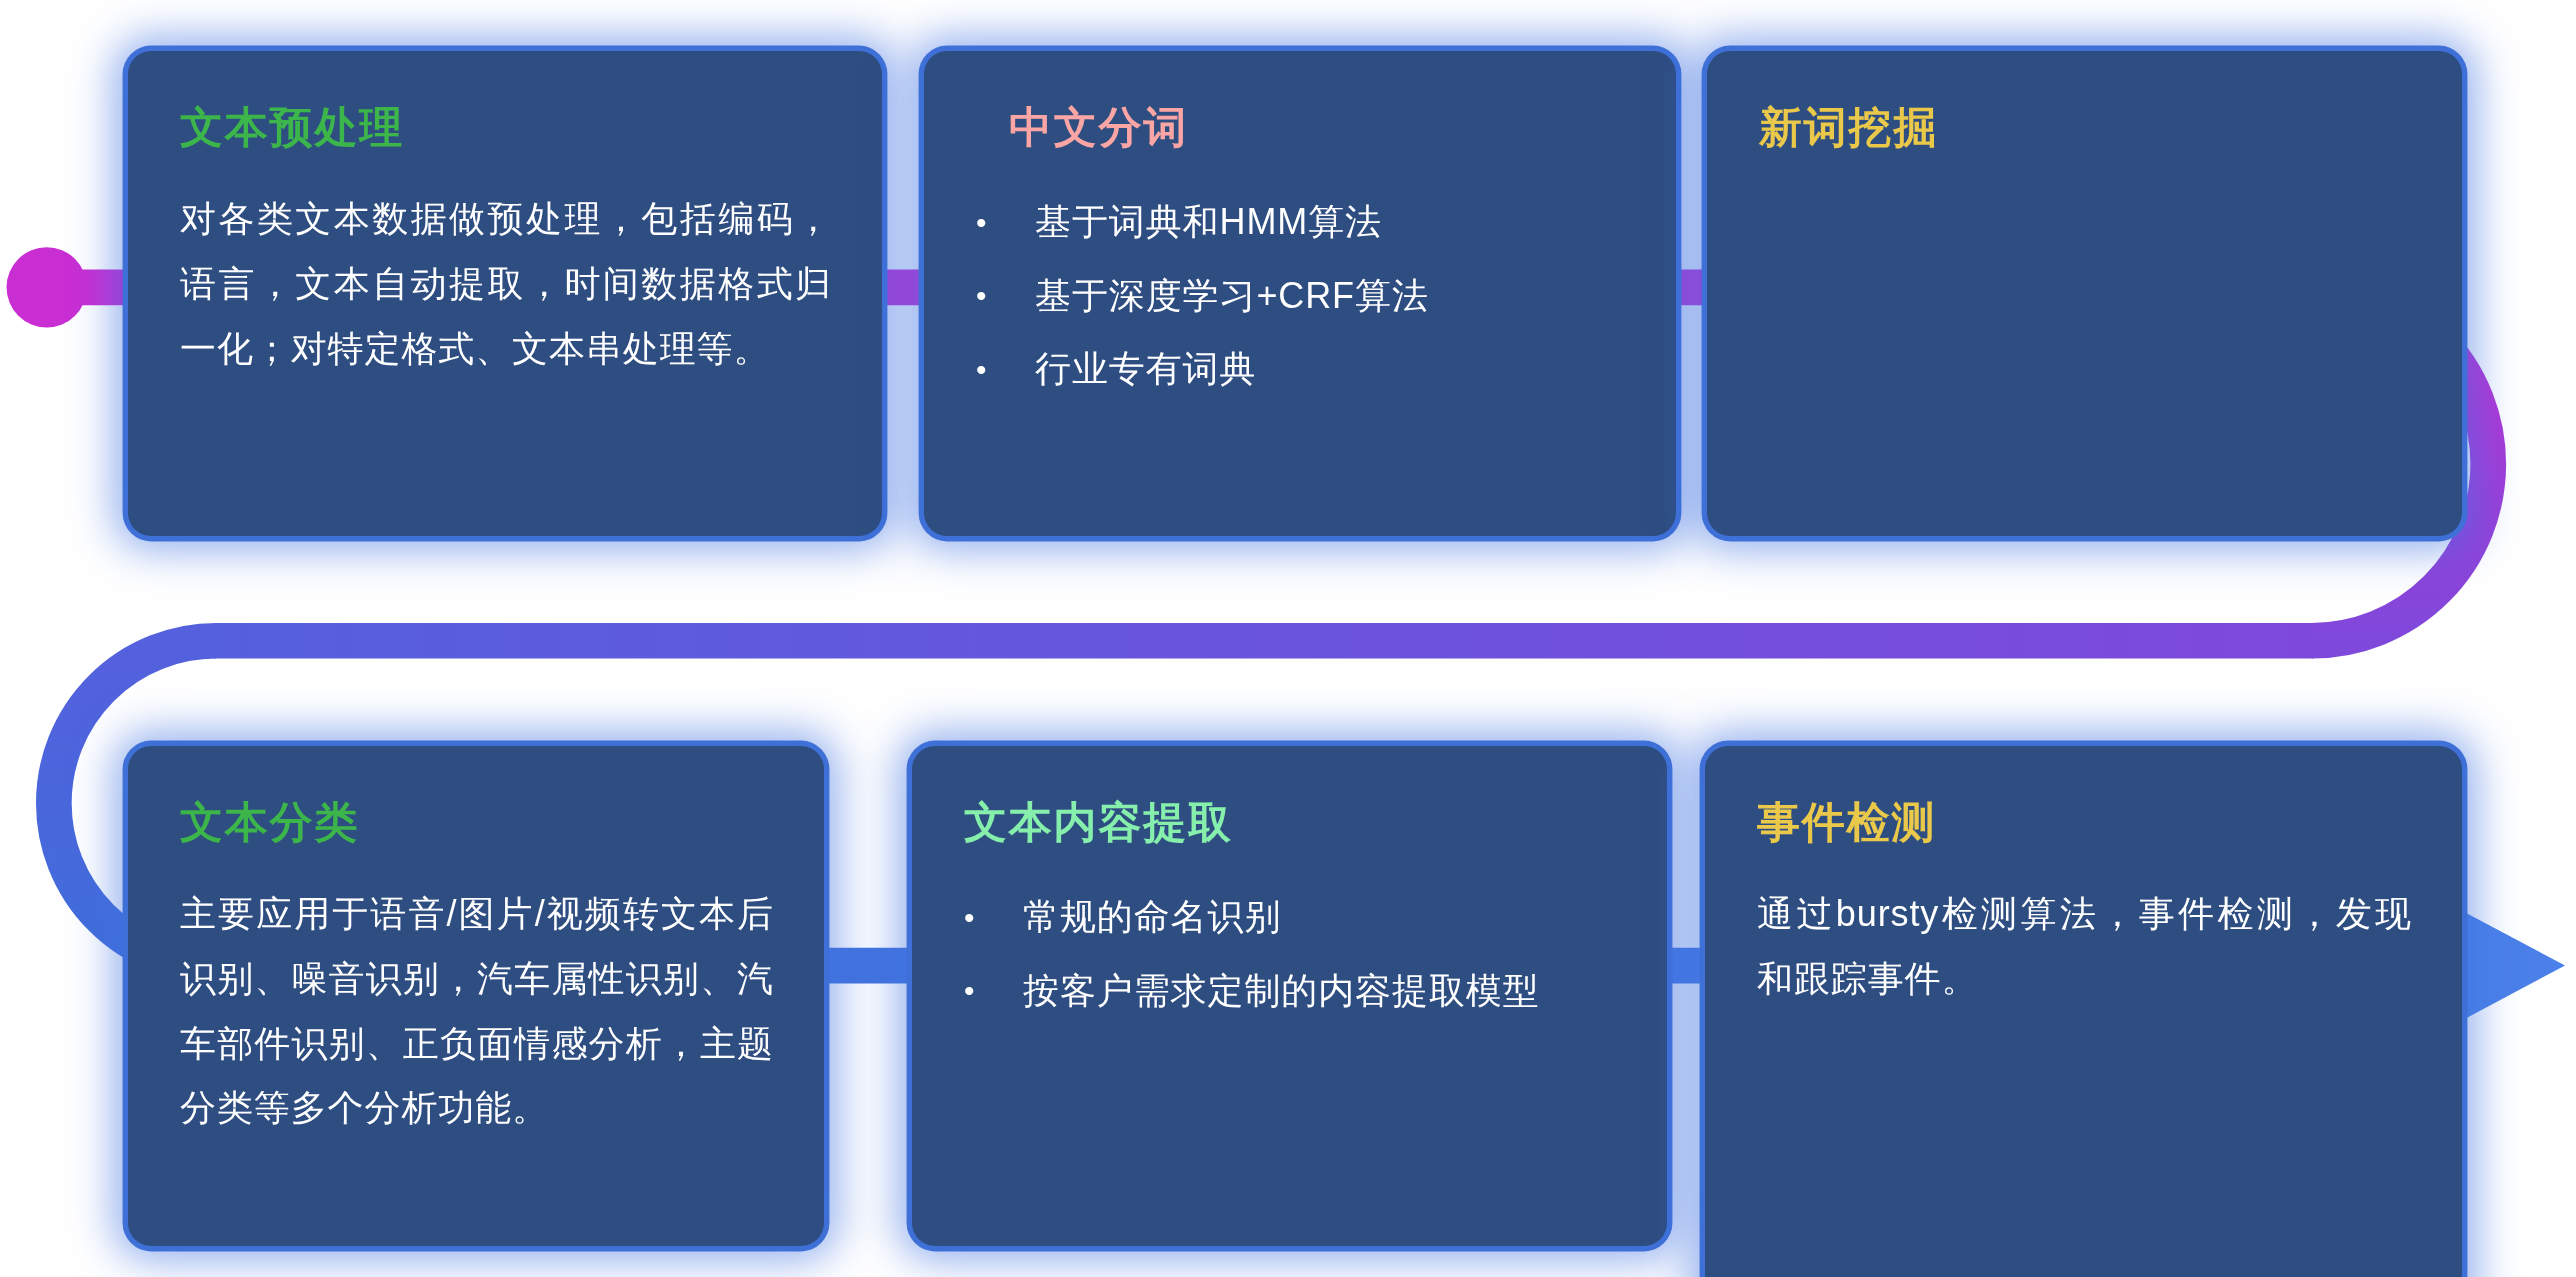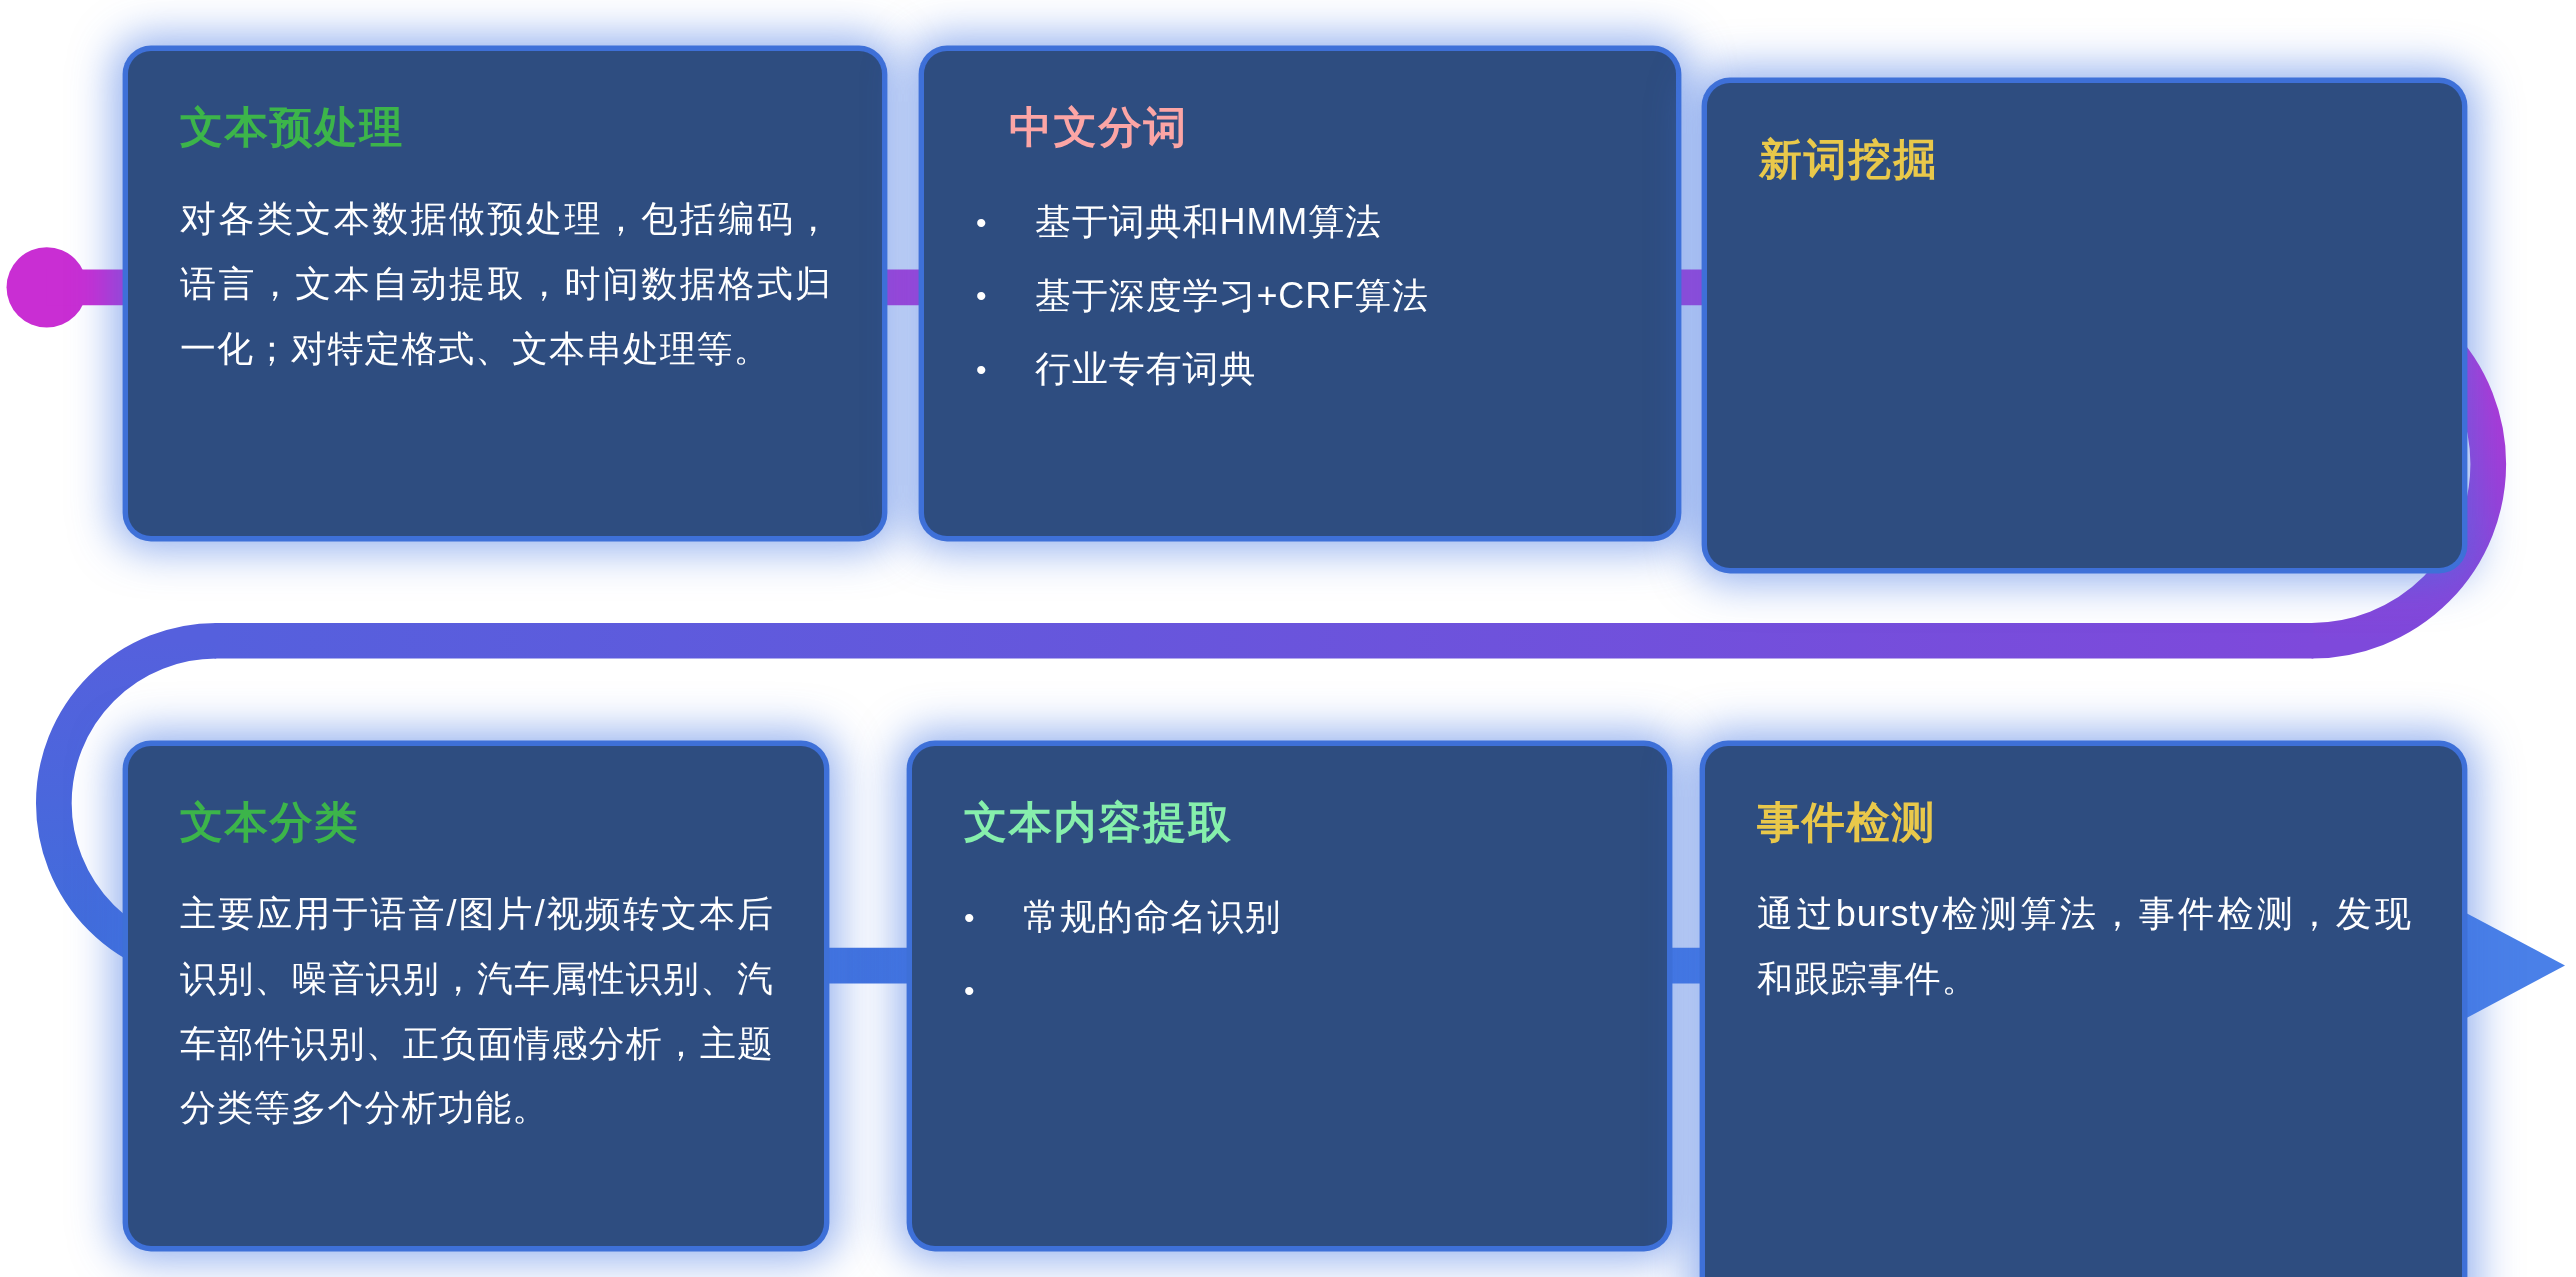--- a/index.html
+++ b/index.html
@@ -21,21 +21,21 @@
     position: absolute;
     z-index: 2;
     background: #2e4d80;
     border-radius: 23px;
     box-sizing: border-box;
     padding: 48px 50px 36px 52px;
     box-shadow: 0 0 0 5.4px #3e70d8, 0 0 41px 14.3px rgba(63, 115, 226, 0.55);
   }
   .c1 { left: 128px; top: 51px;  width: 754px; height: 485px; }
   .c2 { left: 924px; top: 51px; width: 752px; height: 485px; }
-  .c3 { left: 1707px; top: 51px; width: 755px; height: 485px; margin-top: 32px; }
+  .c3 { left: 1707px; top: 51px; width: 755px; height: 485px; }
   .c4 { left: 128px; top: 746px;  width: 696px; height: 500px; }
   .c5 { left: 912px; top: 746px; width: 755px; height: 500px; }
   .c6 { left: 1705px; top: 746px; width: 757px; height: 586px; }
 
   .card h2 {
     margin: 0 0 30px 0;
     font-size: 43px;
     font-weight: bold;
     letter-spacing: 1.8px;
   }
@@ -137,20 +137,21 @@
 
   <div class="card c5">
     <h2 style="color: #86efac;">文本内容提取</h2>
     <div class="bullets">
       <div class="bullet-item">
         <span class="bullet-marker">•</span>
         <span>常规的命名识别</span>
       </div>
       <div class="bullet-item">
         <span class="bullet-marker">•</span>
+        <span>按客户需求定制的内容提取模型</span>
       </div>
     </div>
   </div>
 
   <div class="card c6">
     <h2 style="color: rgb(233, 200, 74);">事件检测</h2>
     <p>通过bursty检测算法，事件检测，发现和跟踪事件。</p>
   </div>
 
 </div>

